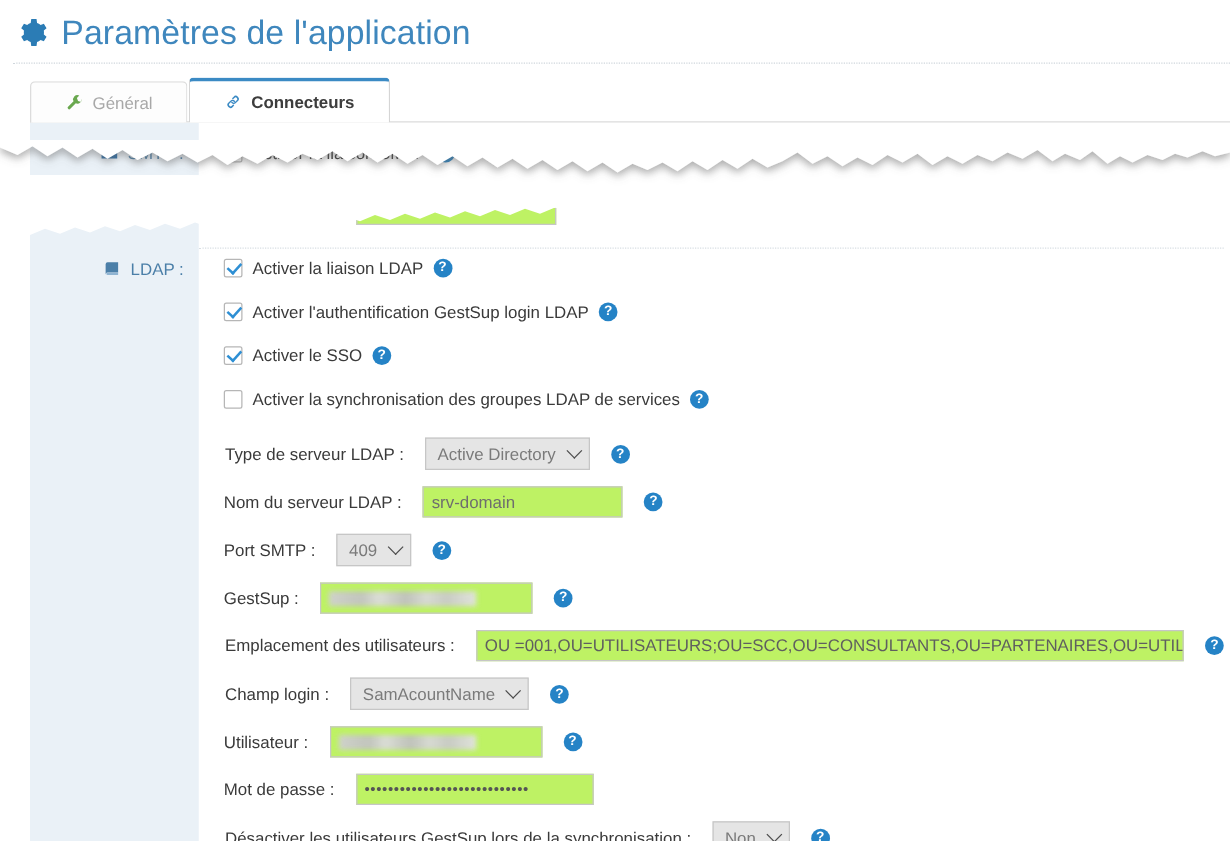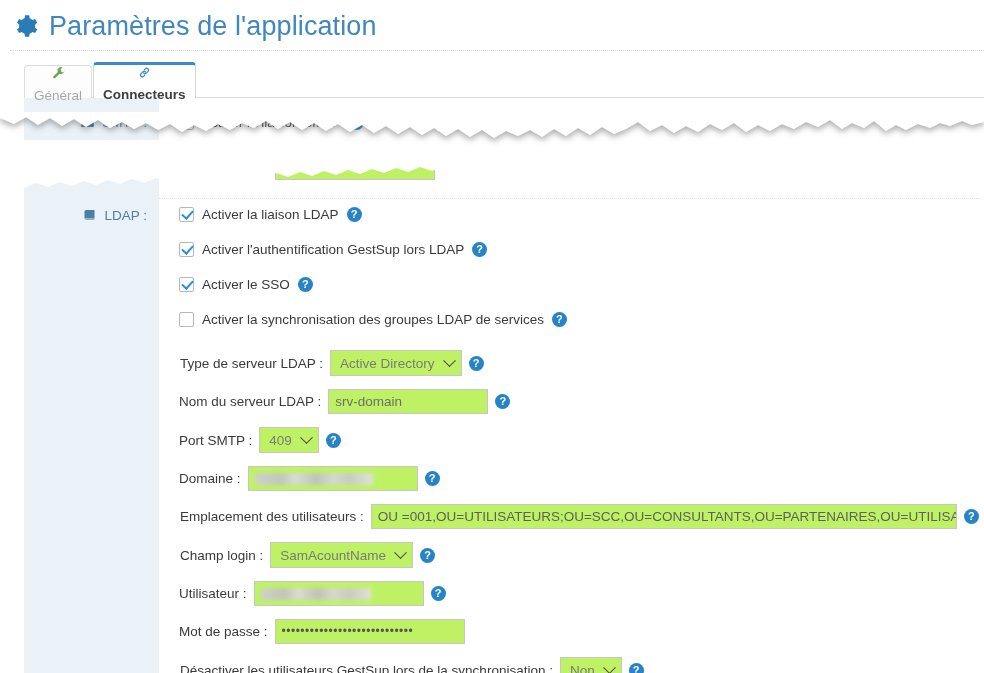--- a/index.html
+++ b/index.html
@@ -54,31 +54,30 @@
     height: 35px;
     display: flex;
     align-items: flex-end;
     z-index: 5;
   }
   .tab {
     position: relative;
     height: 33px;
     display: flex; align-items: center;
     gap: 7px;
-    padding: 0 9px;
+    padding: 0 27px;
     background: #fdfdfd;
     border: 1px solid #dcdcdc;
     border-bottom: none;
     border-radius: 4px 4px 0 0;
     font-size: 13.5px;
     color: #a8a8a8;
     white-space: nowrap;
     margin-right: 1px;
     cursor: pointer;
-    flex-direction: column;
   }
   .tab.active {
     background: #ffffff;
     color: #3d3d3d;
     font-weight: bold;
     height: 36px;
     border-color: #d5d5d5;
     border-top: 3px solid #3b8ac4;
     z-index: 3;
   }
@@ -221,21 +220,21 @@
     font-weight: bold;
     line-height: 15px;
     text-align: center;
     display: inline-block;
     cursor: pointer;
     font-family: "Liberation Sans", sans-serif;
   }
 
   .field-row {
     display: flex; align-items: center;
-    gap: 7px;
+    gap: 17px;
     margin-bottom: 13px;
     font-size: 13.5px;
     color: #3a3a3a;
     white-space: nowrap;
   }
   .field-label { color: #3a3a3a; }
 
   .txt {
     height: 25px;
     border: 1px solid #c6c6c6;
@@ -261,21 +260,21 @@
     background: linear-gradient(90deg,#d0d0d0 0%,#c2c2c2 22%,#dcdcdc 34%,#bfbfbf 52%,#d8d8d8 66%,#c9c9c9 80%,#e2e2e2 100%);
     filter: blur(2.2px);
     opacity: .95;
   }
   .redacted.r1 { width: 118px; }
   .redacted.r2 { width: 110px; }
 
   .sel {
     height: 26px;
     border: 1px solid #c6c6c6;
-    background: #bef264;
+    background: #e5e5e5;
     display: inline-flex; align-items: center;
     padding: 0 7px 0 9px;
     font-size: 13.5px;
     color: #7a7a7a;
     cursor: pointer;
     gap: 10px;
     text-align: right;
   }
   .sel .chev {
     width: 9px; height: 9px;
@@ -391,21 +390,21 @@
     <div class="ldap-body">
 
       <div class="cb-row">
         <span class="checkbox checked"></span>
         <span class="cb-label">Activer la liaison LDAP</span>
         <span class="help">?</span>
       </div>
 
       <div class="cb-row">
         <span class="checkbox checked"></span>
-        <span class="cb-label">Activer l'authentification GestSup lors LDAP</span>
+        <span class="cb-label">Activer l'authentification GestSup login LDAP</span>
         <span class="help">?</span>
       </div>
 
       <div class="cb-row">
         <span class="checkbox checked"></span>
         <span class="cb-label">Activer le SSO</span>
         <span class="help">?</span>
       </div>
 
       <div class="cb-row" style="margin-bottom:20px">
@@ -432,21 +431,21 @@
       <div class="field-row">
         <span class="field-label">Port SMTP :</span>
         <span class="sel w-port">
           <span>409</span>
           <i class="chev"></i>
         </span>
         <span class="help">?</span>
       </div>
 
       <div class="field-row">
-        <span class="field-label">Domaine :</span>
+        <span class="field-label">GestSup :</span>
         <span class="txt w-domaine">
           <span class="redacted r1"></span>
         </span>
         <span class="help">?</span>
       </div>
 
       <div class="field-row" style="margin-left:1px">
         <span class="field-label">Emplacement des utilisateurs :</span>
         <span class="txt w-emplacement">OU =001,OU=UTILISATEURS;OU=SCC,OU=CONSULTANTS,OU=PARTENAIRES,OU=UTILISAT</span>
         <span class="help">?</span>

